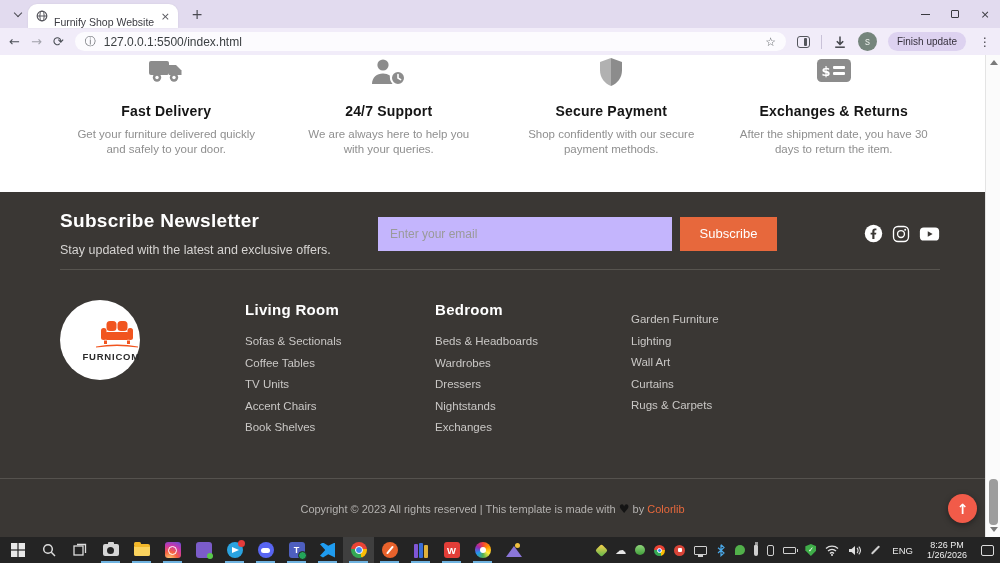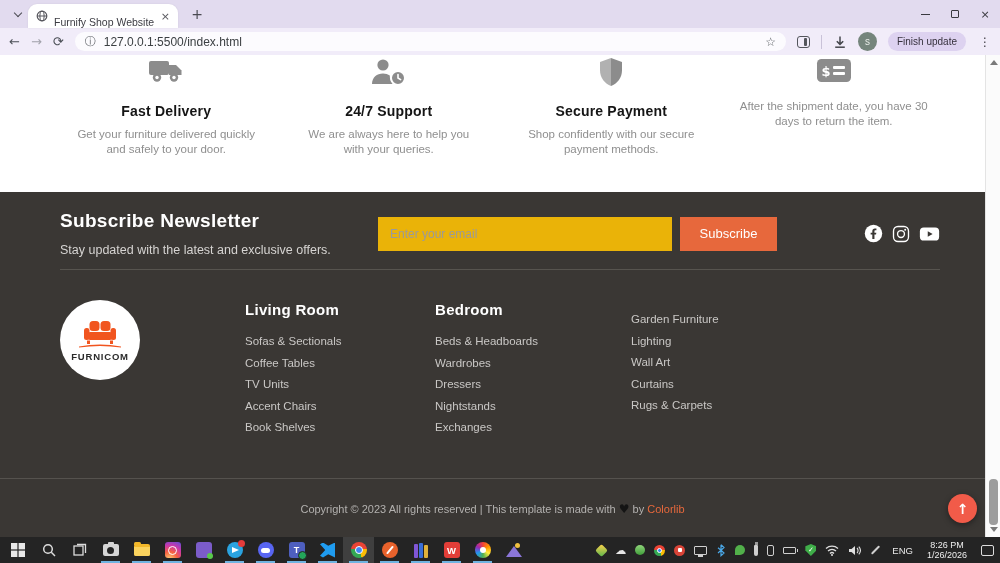--- a/index.html
+++ b/index.html
@@ -43,29 +43,29 @@
   .feature { flex:1; text-align:center; }
   .f-icon { height:34px; display:flex; align-items:flex-start; justify-content:center; }
   .f-title { margin-top:12px; font-size:14px; font-weight:bold; color:#151515; letter-spacing:.2px; }
   .f-desc { margin-top:8px; font-size:11.5px; line-height:15px; color:#8f8f8f; }
 
   .site-footer { position:absolute; top:137px; left:0; width:985px; bottom:0; background:#3a3734; color:#fff; }
   .newsletter { display:flex; align-items:center; padding:18px 45px 0 60px; }
   .nl-left { width:318px; }
   .nl-title { font-size:19px; font-weight:bold; letter-spacing:.3px; color:#fff; }
   .nl-sub { margin-top:11px; font-size:12.5px; color:#d6d4d2; }
-  .nl-input { width:294px; height:34px; border:none; outline:none; padding:0 12px; font-size:12px; color:#333; background:#eab308; font-family:"Liberation Sans",sans-serif; }
+  .nl-input { width:294px; height:34px; border:none; outline:none; padding:0 12px; font-size:12px; color:#333; background:#c4b5fd; font-family:"Liberation Sans",sans-serif; }
   .nl-input::placeholder { color:#9a9a9a; }
   .nl-btn { width:97px; height:34px; margin-left:8px; border:none; background:#e7683c; color:#fff; font-size:13px; font-family:"Liberation Sans",sans-serif; }
   .socials { margin-left:auto; display:flex; align-items:center; gap:9px; }
   .nl-divider { border:none; border-top:1px solid #57544f; margin:12px 45px 0 60px; }
 
   .cols { display:flex; padding:26px 45px 0 60px; }
   .logo-block { width:185px; }
-  .logo-circle { width:80px; height:80px; border-radius:50%; background:#fff; display:flex; flex-direction:column; align-items:center; justify-content:center; margin-top:4px; }
+  .logo-circle { width:80px; height:80px; border-radius:50%; background:#fff; display:flex; flex-direction:column; align-items:flex-end; justify-content:center; margin-top:4px; }
   .logo-text { font-size:9.5px; font-weight:bold; color:#2b2b2b; letter-spacing:.8px; margin-top:2px; }
   .fcol h3 { font-size:15px; font-weight:bold; color:#fff; letter-spacing:.3px; margin-top:5px; }
   .fcol ul { list-style:none; margin-top:18px; }
   .fcol li { font-size:11.5px; color:#c9c7c5; margin-bottom:10px; line-height:11.5px; cursor:pointer; }
   .c1{width:190px;} .c2{width:196px;} .c3{width:223px;} .c4{flex:1;}
 
   .footer-divider2 { position:absolute; top:286px; left:0; width:100%; border:none; border-top:1px solid #55524e; }
   .copyright { position:absolute; top:310px; width:100%; text-align:center; font-size:11px; color:#b3b1af; }
   .heart { color:#141414; font-size:12px; }
   .colorlib { color:#e7683c; cursor:pointer; }
@@ -244,20 +244,21 @@
       </div>
       <div class="feature">
         <div class="f-icon">
           <svg width="38" height="28" viewBox="0 0 38 28">
             <rect x="2" y="2" width="34" height="23" rx="4.5" fill="#8c8c8c"></rect>
             <text x="11" y="19" font-size="13" font-weight="bold" fill="#fff" text-anchor="middle" font-family="DejaVu Sans">$</text>
             <rect x="18" y="9" width="12" height="3" rx="1" fill="#fff"></rect>
             <rect x="18" y="15" width="12" height="3" rx="1" fill="#fff"></rect>
           </svg>
         </div>
+        <div class="f-title">Exchanges &amp; Returns</div>
         <div class="f-desc">
           <div>After the shipment date, you have 30</div>
             <div>days to return the item.</div>
         </div>
       </div>
     </div>
 
     <div class="site-footer">
 
       <div class="newsletter">

